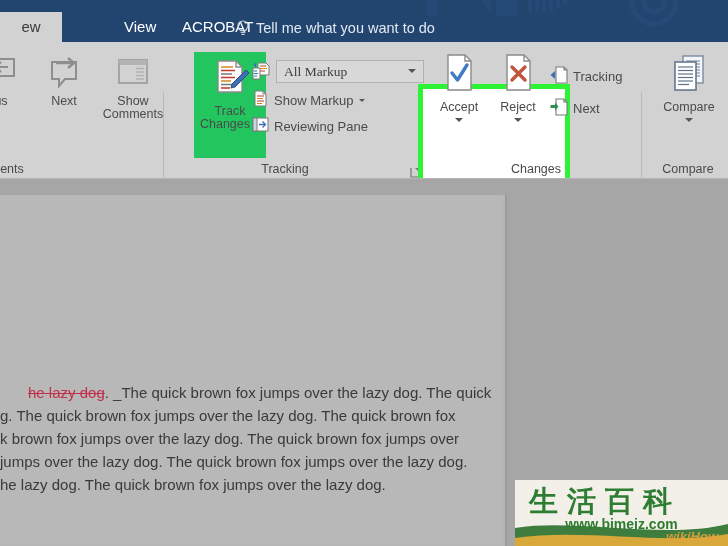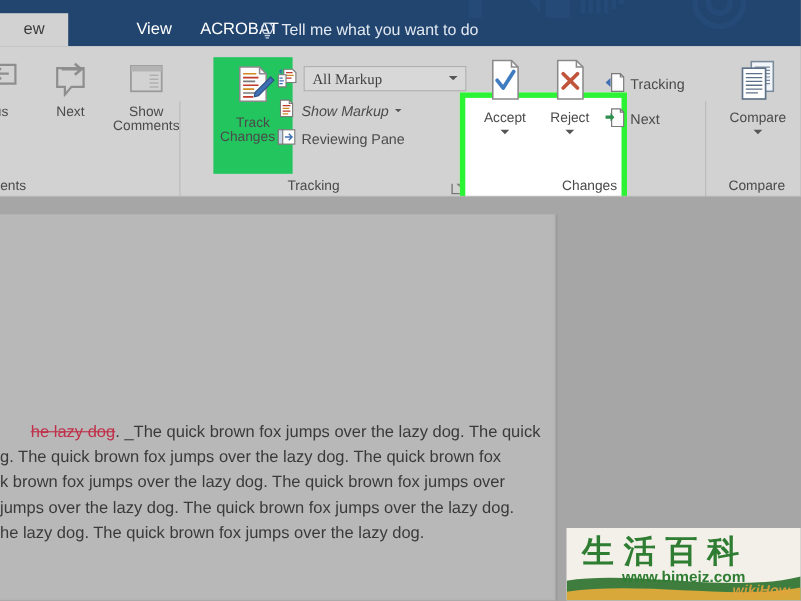--- a/index.html
+++ b/index.html
@@ -224,21 +224,21 @@
         <path d="M2 9 L5 9 M2 11.5 L6 11.5 M2 14 L5 14" stroke="#3f6fb5" stroke-width="1"></path>
         <path d="M1.5 3 L4 0.6 L4 5.4 Z" fill="#3f6fb5"></path>
       </svg>
     </span>
   </div>
   <div class="cmbbox" style="left:276px;top:18px;width:146px;font-family:Liberation Serif, serif;">
     <span style="position:absolute;left:7px;top:1px;font-size:13.5px;color:#3f3f3f;line-height:19px;">All Markup</span>
     <span class="caret" style="position:absolute;right:7px;top:8px;"></span>
   </div>
 
-  <div class="smallrow" style="left:252px;top:47px;font-style:italic;">
+  <div class="smallrow" style="left:252px;top:47px;">
     <span class="ic">
       <svg width="17" height="17" viewBox="0 0 17 17">
         <path d="M3 1 L11 1 L14 4 L14 16 L3 16 Z" fill="#fcfcfc" stroke="#7a7a7a" stroke-width="1"></path>
         <path d="M11 1 L11 4 L14 4" fill="none" stroke="#7a7a7a" stroke-width="1"></path>
         <g stroke-width="1">
           <line x1="5" y1="6" x2="12" y2="6" stroke="#c0392b"></line>
           <line x1="5" y1="8.5" x2="11" y2="8.5" stroke="#d08a20"></line>
           <line x1="5" y1="11" x2="12" y2="11" stroke="#c0392b"></line>
           <line x1="5" y1="13.5" x2="10" y2="13.5" stroke="#d08a20"></line>
         </g>

